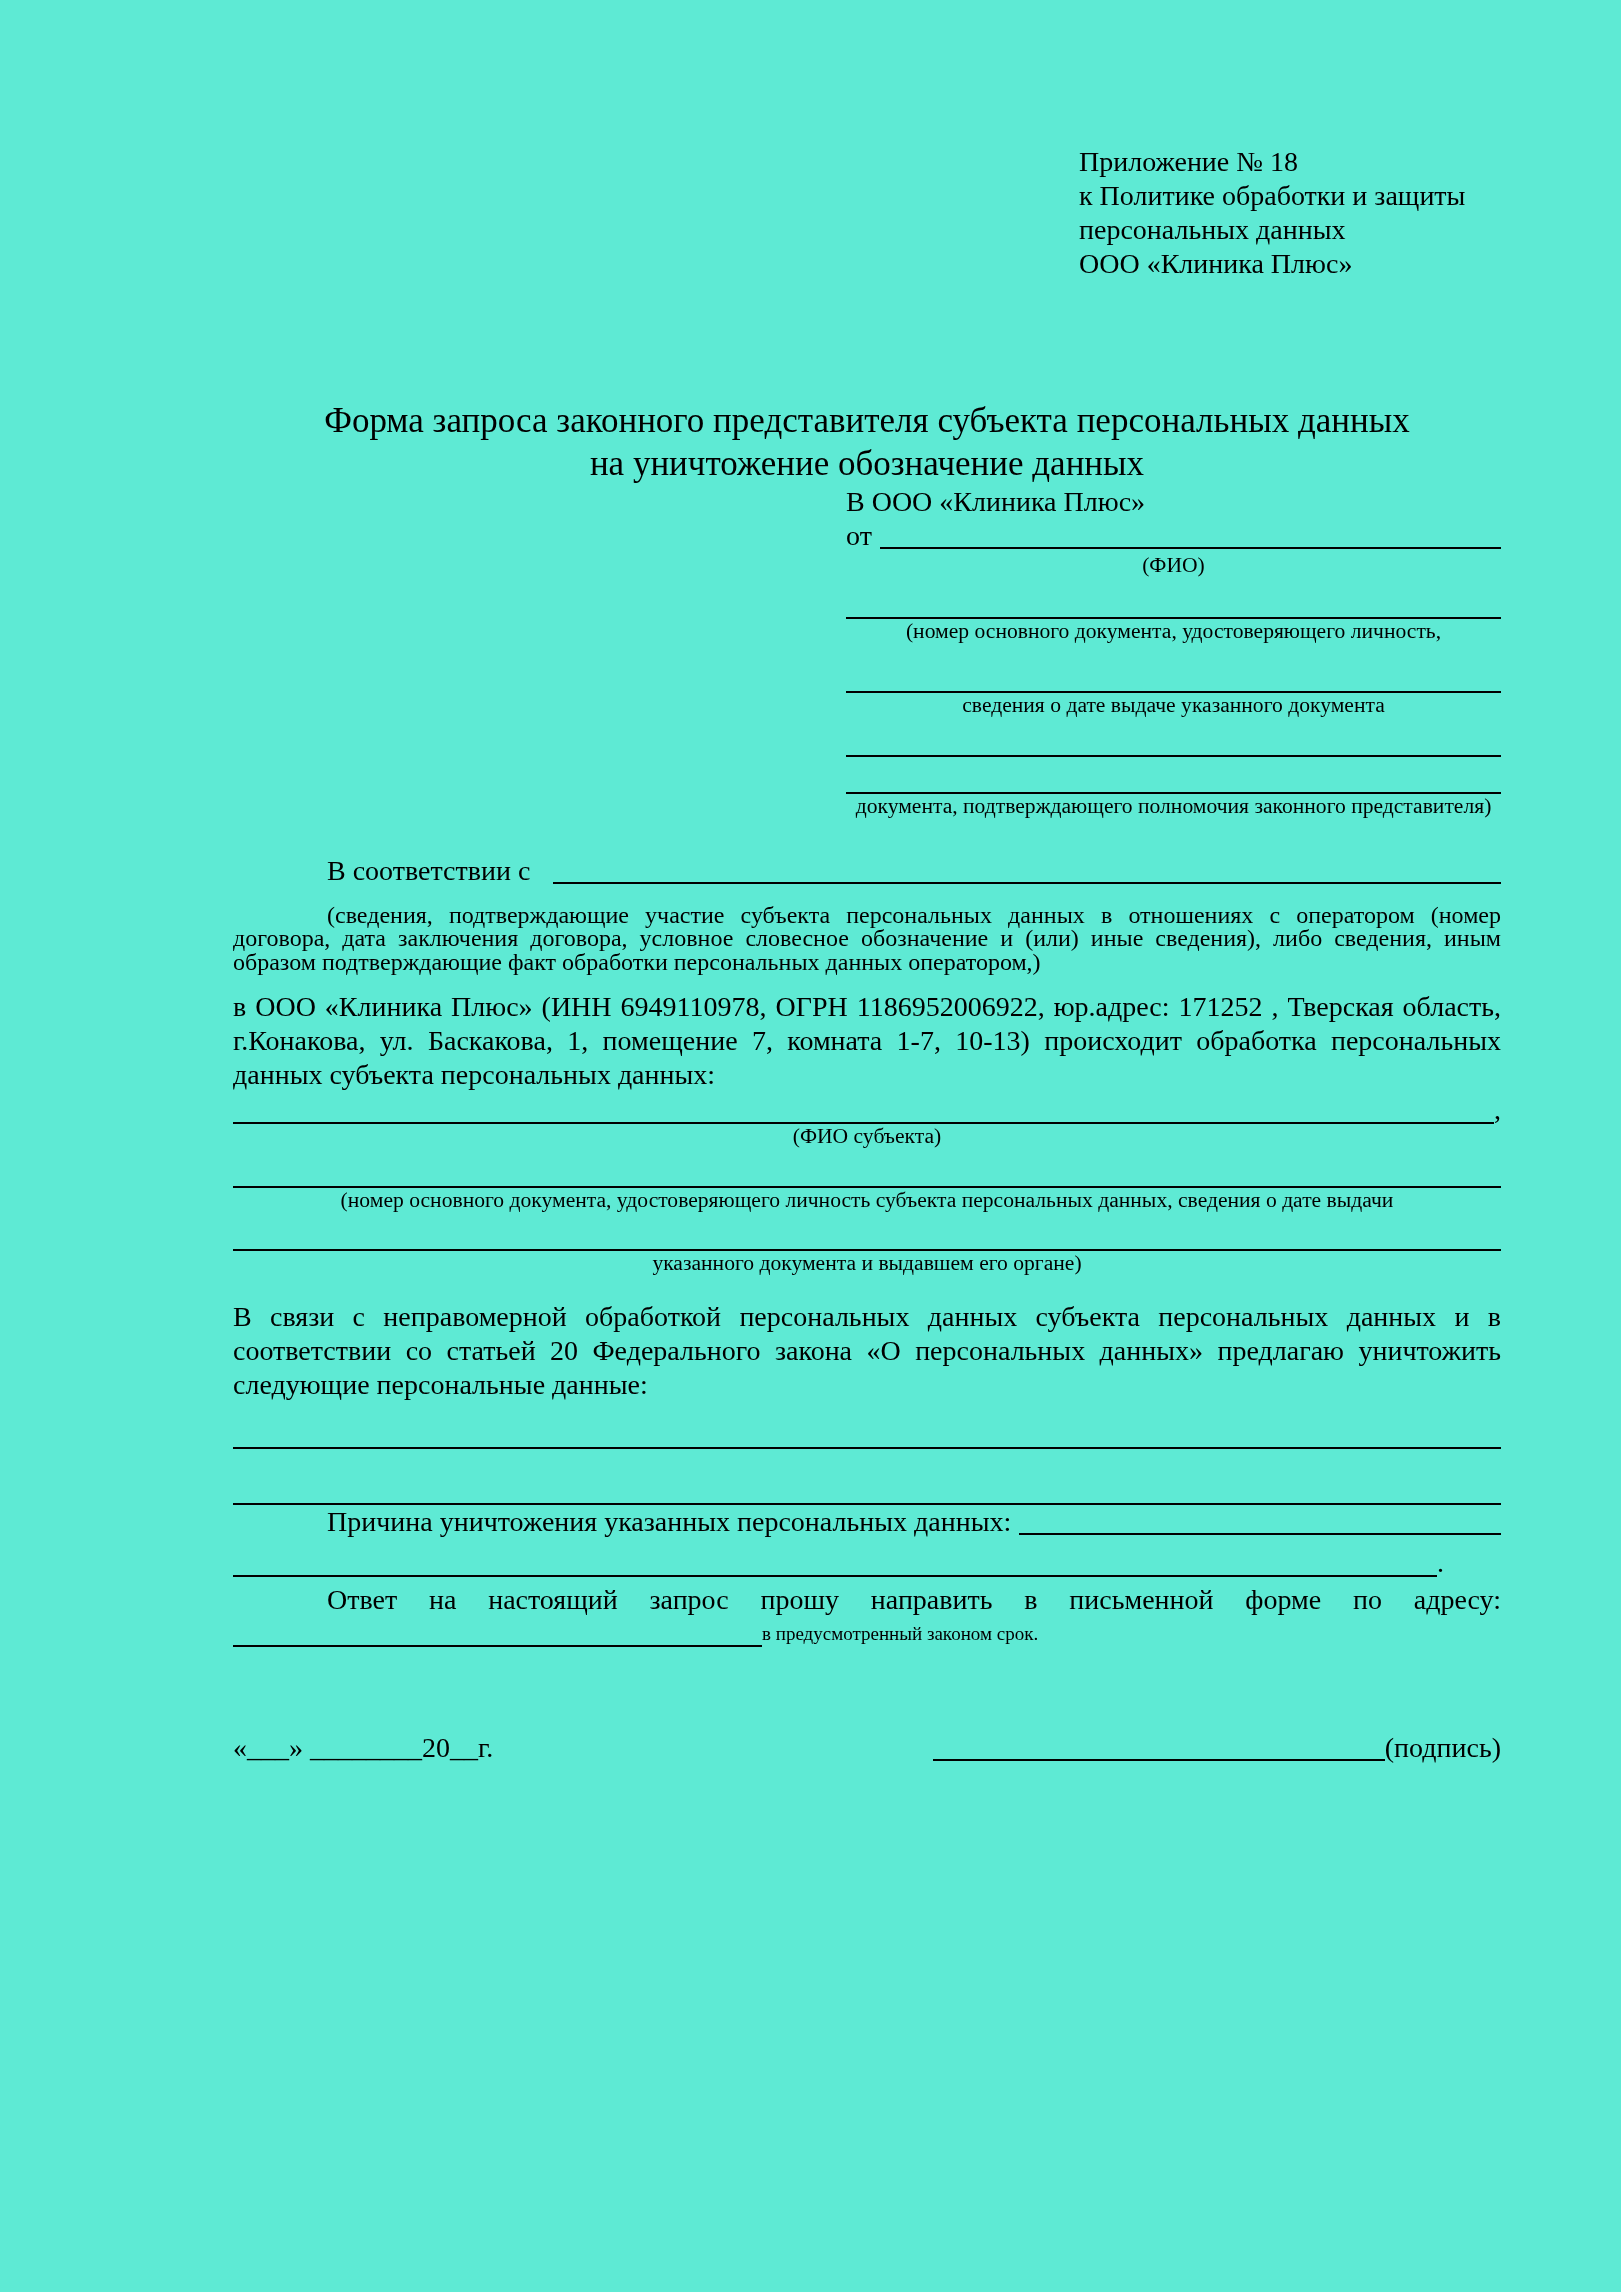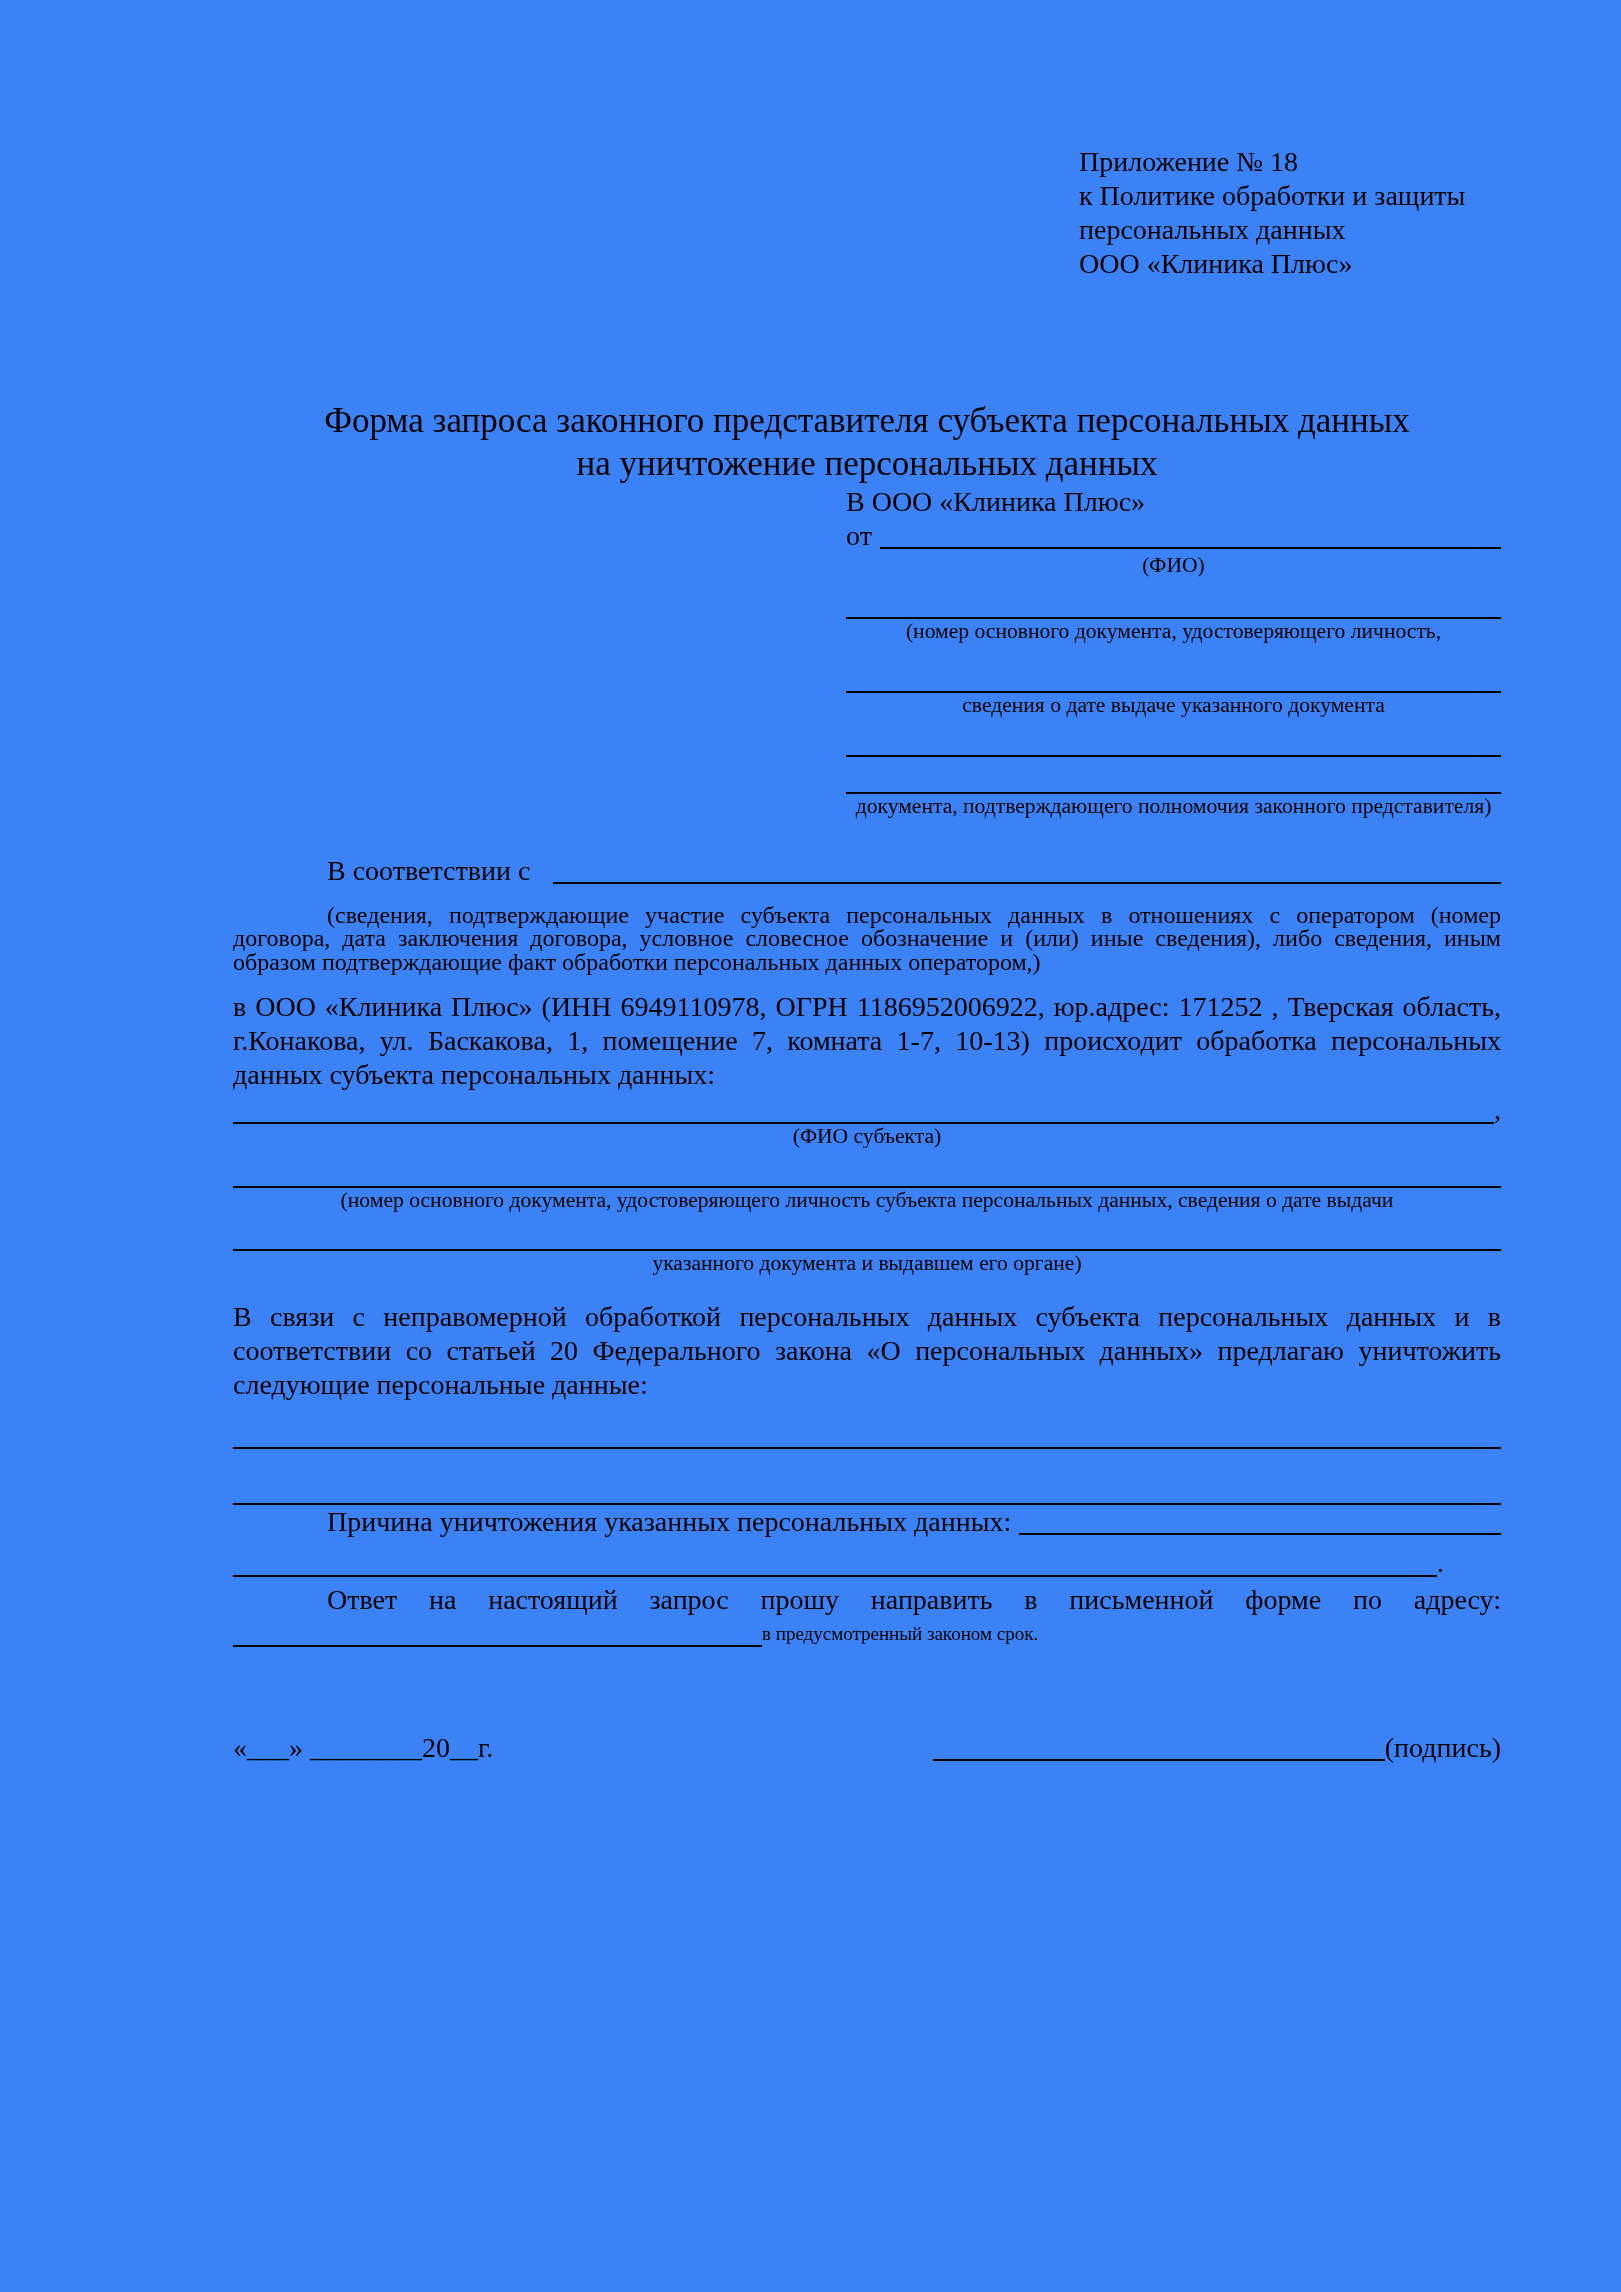--- a/index.html
+++ b/index.html
@@ -1,18 +1,18 @@
 <!DOCTYPE html>
 <html><head>
 <meta charset="utf-8">
 <style>
   * { margin:0; padding:0; box-sizing:border-box; }
   html,body { background:#fff; }
   .page {
-    position:relative; width:1621px; height:2293px; background:#3b82f6;
+    position:relative; width:1621px; height:2293px; background:#5eead4;
     font-family:"Liberation Serif","DejaVu Serif",serif; color:#000;
     overflow:hidden;
   }
   .content { position:absolute; left:233px; top:0; width:1268px; }
 
   .header-note { padding-top:145px; margin-left:846px; font-size:28px; line-height:34px; }
 
   .doc-title { margin-top:118px; text-align:center; font-weight:400; font-size:35px; line-height:43px; }
 
   .addr { margin-left:613px; font-size:28px; line-height:34px; }
@@ -60,21 +60,21 @@
 
     <div class="header-note">
       <div>Приложение № 18</div>
       <div>к Политике обработки и защиты</div>
       <div>персональных данных</div>
       <div>ООО «Клиника Плюс»</div>
     </div>
 
     <div class="doc-title">
       <div>Форма запроса законного представителя субъекта персональных данных</div>
-      <div>на уничтожение персональных данных</div>
+      <div>на уничтожение обозначение данных</div>
     </div>
 
     <div class="addr">
       <div class="addr-to">В ООО «Клиника Плюс»</div>
       <div class="flex-row">
         <span class="nowrap">от</span>
         <div class="fill"></div>
       </div>
       <div class="cap">(ФИО)</div>
 

